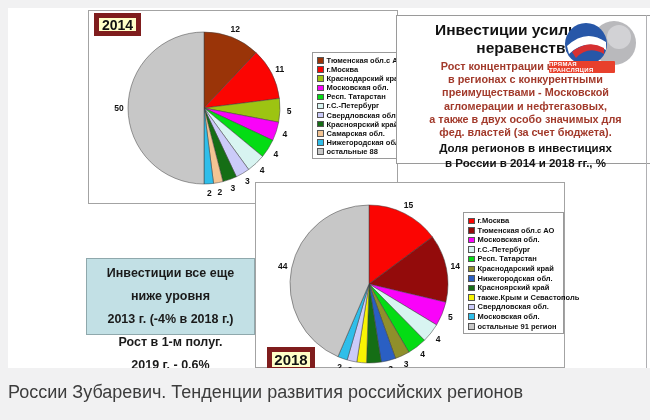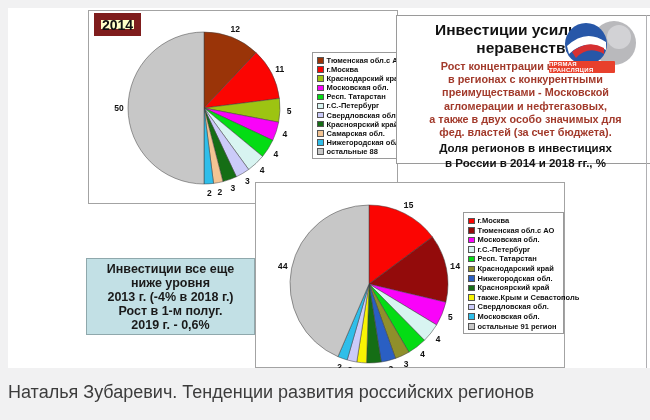--- a/index.html
+++ b/index.html
@@ -1,39 +1,39 @@
 <!DOCTYPE html>
 <html style="--live_badge_bg: #E8402C; --year_label_bg: #FFFFC8; --info_box_bg: #C2E0E5; --subtitle_text: #A23A2B;"><head>
 <meta charset="utf-8">
 <style>
   html,body{margin:0;padding:0;}
   body{width:650px;height:420px;position:relative;background:#f1f1f2;
        font-family:"Liberation Sans", sans-serif; overflow:hidden;}
   .video-frame{position:absolute;left:8px;top:8px;width:642px;height:360px;background:#ffffff;}
   .abs{position:absolute;}
   .panel{background:#ffffff;border:1px solid #a3a3a3;box-sizing:border-box;}
-  .year-badge{background:var(--year_label_bg,#ffffc8);border:7px solid #7f1d1d;box-sizing:border-box;
+  .year-badge{background:var(--year_label_bg,#ffffc8);border:5px solid #7f1d1d;box-sizing:border-box;
       font-weight:bold;font-size:14px;color:#111;display:flex;align-items:center;justify-content:center;}
   .legend{background:#fff;border:1px solid #9a9a9a;box-sizing:border-box;padding:3px 3px 2px 4px;}
   .legend-row{display:flex;align-items:center;white-space:nowrap;}
   .legend-row .swatch{width:6.5px;height:6.5px;border:1px solid #555;box-sizing:border-box;
       margin-right:3px;flex:0 0 auto;}
   .legend-label{font-size:7.5px;font-weight:bold;color:#101010;line-height:9.6px;}
   .lg14 .legend-label{line-height:9.1px;}
   svg{overflow:visible;display:block;}
   .pie-label{font-size:8.5px;font-weight:bold;fill:#111;}
   .title-panel{border:1px solid #9a9a9a;border-right:none;box-sizing:border-box;background:#fff;
       text-align:center;padding-top:5px;}
   .slide-title{font-size:15.5px;font-weight:bold;color:#121212;line-height:18px;}
   .slide-subtitle{font-size:10.8px;color:var(--subtitle_text,#a23a2b);line-height:13.2px;
       white-space:pre-line;margin-top:3px;font-weight:bold;}
   .slide-subtitle-bold{font-size:11.5px;color:#111;font-weight:bold;line-height:14.5px;
       white-space:pre-line;margin-top:2px;}
   .info-box{background:var(--info_box_bg,#c2e0e5);border:1px solid #8fa8ac;box-sizing:border-box;
-      font-size:12.5px;color:#1a1a1a;text-align:center;line-height:14px;white-space:pre-line;
+      font-size:12.5px;color:#1a1a1a;text-align:center;line-height:23px;white-space:pre-line;
       padding-top:3px;font-weight:bold;}
   .right-border-line{width:1px;background:#b0b0b3;}
   .live-badge{background:var(--live_badge_bg,#e8402c);color:#fff;font-size:6px;font-weight:bold;
       letter-spacing:.3px;display:flex;align-items:center;justify-content:center;
       border-radius:1px;}
   .caption-bar{position:absolute;left:0;top:368px;width:650px;height:52px;background:#f1f1f2;}
   .caption-text{position:absolute;left:8px;top:14px;font-size:18px;color:#3c3c3c;}
 </style>
 </head>
 <body>
@@ -136,21 +136,21 @@
       <circle cx="62" cy="23" r="22" fill="#b9b9bc"></circle>
       <circle cx="67" cy="17" r="12" fill="#d2d2d5"></circle>
       <circle cx="34" cy="24" r="21" fill="#2757A8"></circle>
       <path d="M15 26 Q 34 8 54 22 L 54 30 Q 34 18 17 34 Z" fill="#ffffff"></path>
       <path d="M20 32 Q 36 19 52 28 L 52 34 Q 36 25 24 38 Z" fill="#D63031"></path>
     </svg>
   </div>
   <div class="live-badge abs" style="left:541px;top:53px;width:66px;height:12px;">ПРЯМАЯ ТРАНСЛЯЦИЯ</div>
 
   <div class="panel abs" style="left:247px;top:174px;width:310px;height:186px;">
-    <div class="abs" style="left:0;top:0;width:310px;height:186px;font-family:Liberation Mono, monospace;">
+    <div class="abs" style="left:0;top:0;width:310px;height:186px;">
         <svg width="310" height="186">
           <path d="M113,101 L113.00,22.00 A79,79 0 0 1 176.48,53.97 Z" fill="#FB0502" stroke="#3f3f3f" stroke-width="0.5"></path>
           <text x="152.6" y="25.4" text-anchor="middle" class="pie-label">15</text>
           <path d="M113,101 L176.48,53.97 A79,79 0 0 1 189.86,119.26 Z" fill="#930B0B" stroke="#3f3f3f" stroke-width="0.5"></path>
           <text x="199.2" y="86.3" text-anchor="middle" class="pie-label">14</text>
           <path d="M113,101 L189.86,119.26 A79,79 0 0 1 180.58,141.91 Z" fill="#F903F9" stroke="#3f3f3f" stroke-width="0.5"></path>
           <text x="194.4" y="137.4" text-anchor="middle" class="pie-label">5</text>
           <path d="M113,101 L180.58,141.91 A79,79 0 0 1 168.43,157.29 Z" fill="#D8F4F1" stroke="#3f3f3f" stroke-width="0.5"></path>
           <text x="182.0" y="158.6" text-anchor="middle" class="pie-label">4</text>
           <path d="M113,101 L168.43,157.29 A79,79 0 0 1 152.85,169.21 Z" fill="#04DC14" stroke="#3f3f3f" stroke-width="0.5"></path>
@@ -214,25 +214,26 @@
         </div>
         <div class="legend-row">
           <span class="swatch" style="background: rgb(47, 190, 234);"></span>
           <span class="legend-label">Московская обл.</span>
         </div>
         <div class="legend-row">
           <span class="swatch" style="background: rgb(199, 199, 199);"></span>
           <span class="legend-label">остальные 91 регион</span>
         </div>
       </div>
+    <div class="year-badge abs" style="left:11px;top:164px;width:48px;height:25px;font-size:15px;">2018</div>
   </div>
 
   <div class="info-box abs" style="left:78px;top:250px;width:169px;height:77px;">Инвестиции все еще
 ниже уровня
 2013 г. (-4% в 2018 г.)
 Рост в 1-м полуг.
 2019 г. - 0,6%</div>
 
 </div>
 
 <div class="caption-bar">
-  <div class="caption-text">Наталья Зубаревич. Тенденции развития российских регионов</div>
+  <div class="caption-text">России Зубаревич. Тенденции развития российских регионов</div>
 </div>
 
 </body></html>

